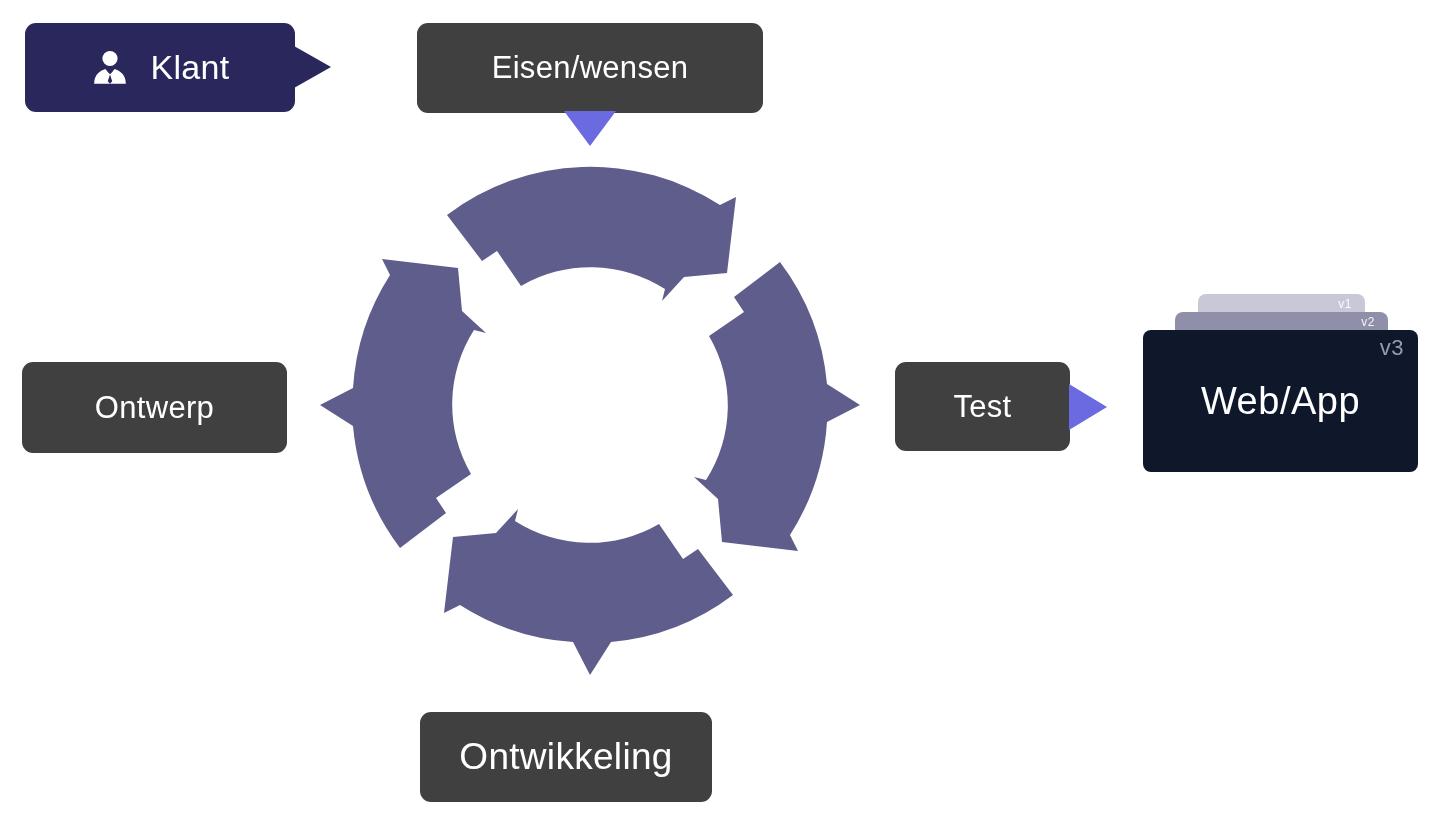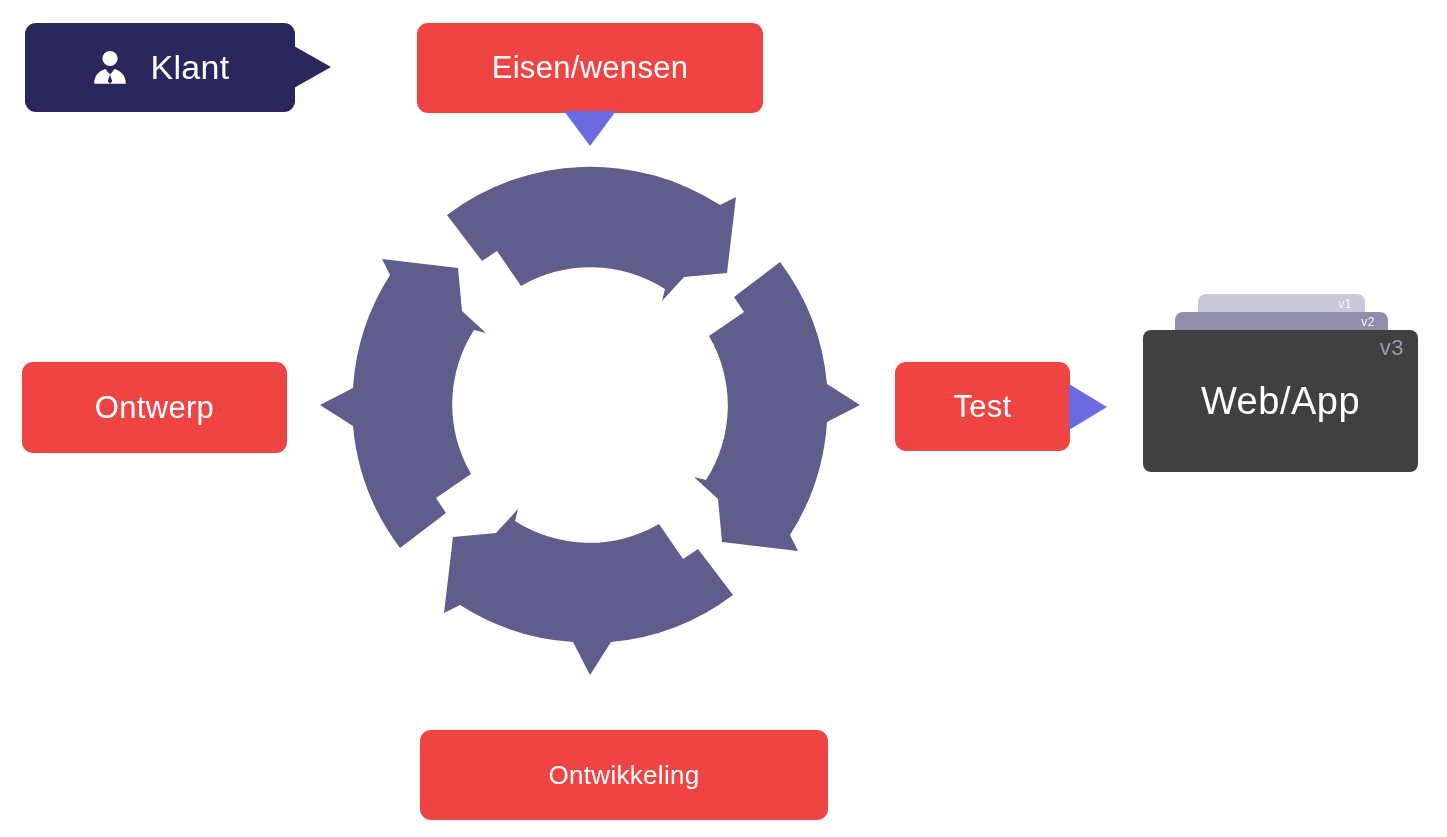--- a/index.html
+++ b/index.html
@@ -4,21 +4,21 @@
 <style>
   html,body{margin:0;padding:0;background:#ffffff;}
   #stage{
     position:relative;width:1447px;height:837px;background:#ffffff;overflow:hidden;
     font-family:"Liberation Sans", sans-serif;
   }
   .box{
     position:absolute;display:flex;align-items:center;justify-content:center;
     color:#ffffff;border-radius:11px;letter-spacing:0.3px;
   }
-  .purple{background:#ef4444;}
+  .purple{background:#404040;}
   .navy{background:#29275c;}
   .lbl{white-space:nowrap;}
   
   #klant-box{left:25px;top:23px;width:270px;height:89px;gap:22px;font-size:34px;}
   #klant-arrow{
     position:absolute;left:294px;top:46px;width:0;height:0;
     border-top:21px solid transparent;border-bottom:21px solid transparent;
     border-left:37px solid #29275c;
   }
   
@@ -31,28 +31,28 @@
   
   #ontwerp-box{left:22px;top:362px;width:265px;height:91px;font-size:31px;}
   
   #test-box{left:895px;top:362px;width:175px;height:89px;font-size:31px;}
   #test-pointer{
     position:absolute;left:1069px;top:384px;width:0;height:0;
     border-top:23px solid transparent;border-bottom:23px solid transparent;
     border-left:38px solid #6b6ae1;
   }
   
-  #ontwikkeling-box{left:420px;top:712px;width:408px;height:90px;font-size:26px;margin-top:18px;}
+  #ontwikkeling-box{left:420px;top:712px;width:292px;height:90px;font-size:37px;}
   
   #webapp-stack{position:absolute;left:1143px;top:294px;width:236px;height:178px;}
   .layer{position:absolute;border-radius:8px;}
   #webapp-v1-layer{left:55px;top:0;width:167px;height:42px;background:#c9c8d9;z-index:1;}
   #webapp-v2-layer{left:32px;top:18px;width:213px;height:42px;background:#908fa9;z-index:2;}
   #webapp-card{
-    left:0;top:36px;width:275px;height:142px;background:#404040;z-index:3;
+    left:0;top:36px;width:275px;height:142px;background:#0f172a;z-index:3;
     display:flex;align-items:center;justify-content:center;
   }
   .ver-tag{
     position:absolute;right:13px;top:3px;font-size:12px;color:rgba(255,255,255,0.9);
     letter-spacing:0.5px;
   }
   #webapp-v3-tag{font-size:22px;color:#9b9ab6;right:14px;top:5px;}
   #webapp-label{color:#ffffff;font-size:38px;letter-spacing:0.5px;text-align:right;}
   
   #cycle{position:absolute;left:310px;top:125px;}

